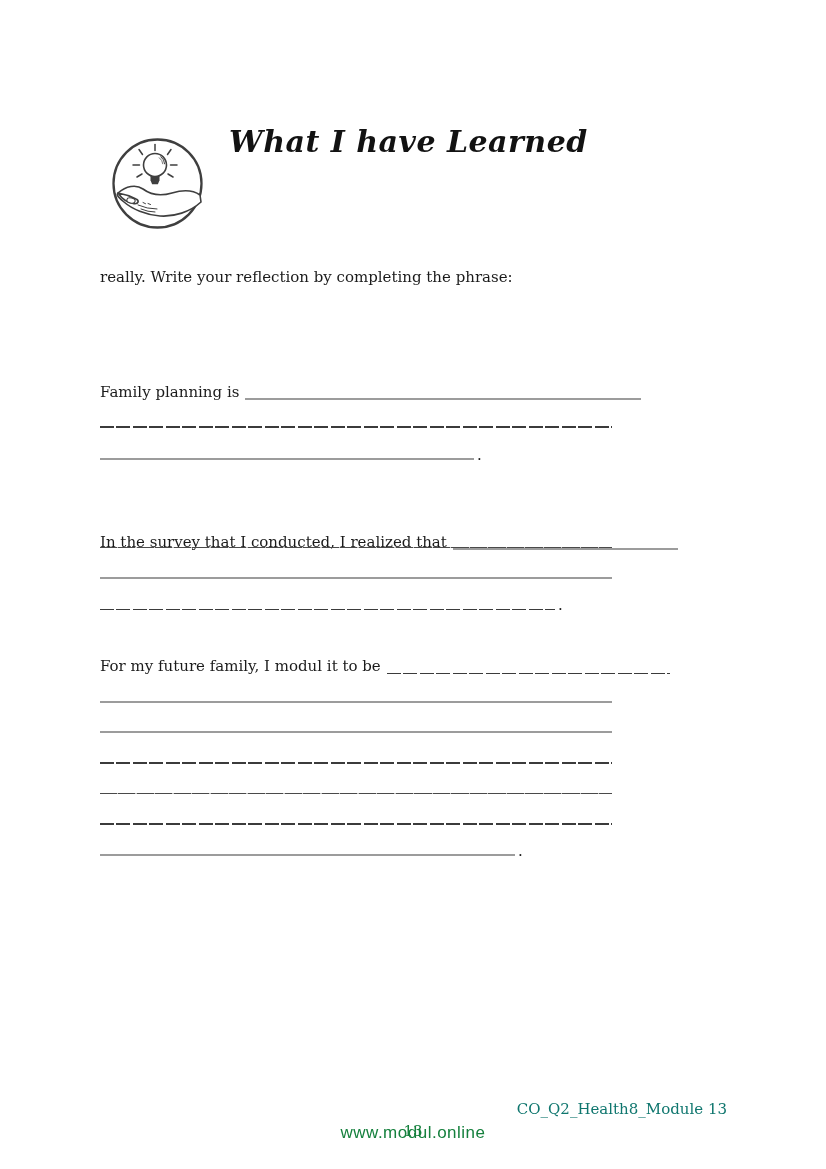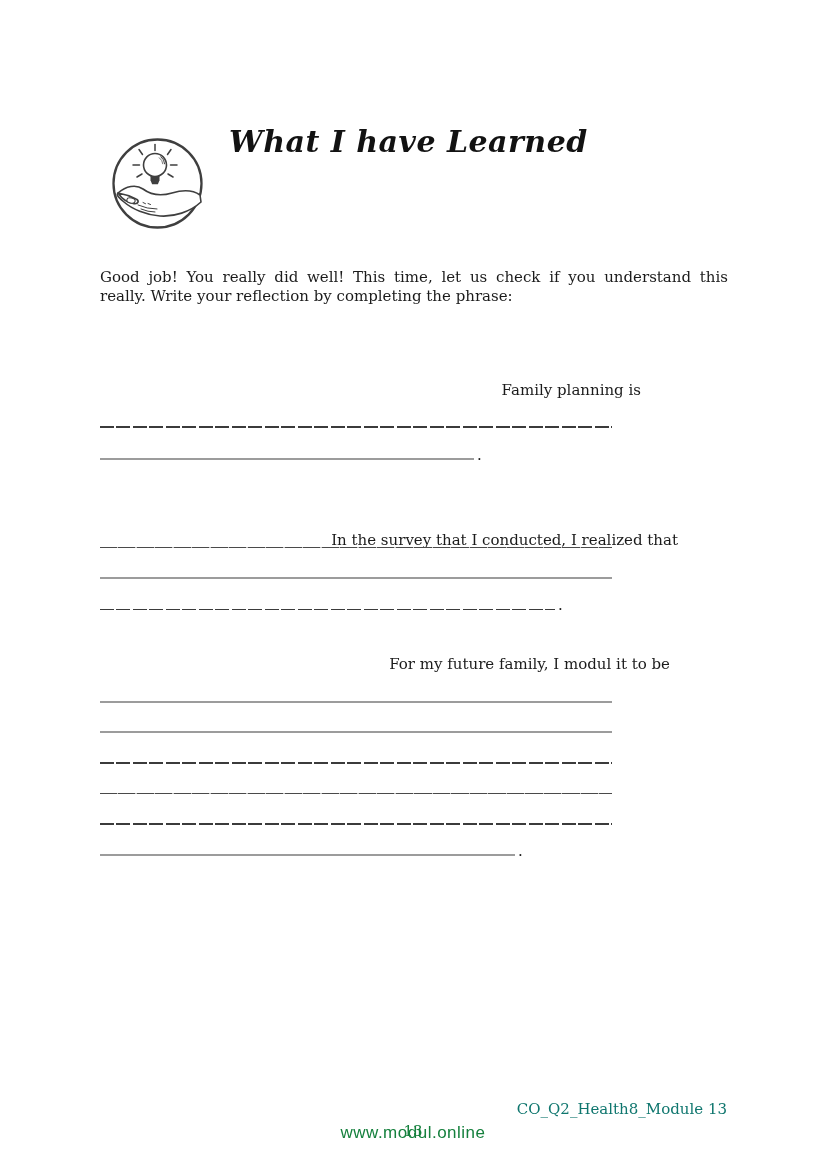--- a/index.html
+++ b/index.html
@@ -24,21 +24,21 @@
   }
 
   
   .intro { position: absolute; left: 100px; top: 268px; width: 628px; font-size: 15px; line-height: 19px; }
   .intro .j { text-align: justify; text-align-last: justify; }
 
   
   .prompt-row {
     position: absolute; left: 100px; height: 20px;
     display: flex; align-items: flex-end;
-    font-size: 15px; line-height: 18px; white-space: nowrap; flex-direction: column;
+    font-size: 15px; line-height: 18px; white-space: nowrap;
   }
   .prompt-row .fill { flex: 1; margin: 0 0 1px 6px; }
 
   
   .bline { position: absolute; left: 100px; }
   .ln-gray  { height: 2px;   background: #9c9c9c; }
   .ln-dash  { height: 1.5px; background: repeating-linear-gradient(to right, #3b3b3b 0 14px, rgba(59,59,59,0) 14px 16.5px); }
   .ln-tick  { height: 1.2px; background: repeating-linear-gradient(to right, #4a4a4a 0 17px, #c2c2c2 17px 18.5px); }
 
   
@@ -92,21 +92,20 @@
         <path d="M31 73 q7 3 14 3"></path>
         <path d="M33 66.5 l2.5 1.2"></path>
         <path d="M38 67.5 l2.5 1"></path>
       </g>
     </svg>
   </div>
 
   <div class="page-title">What I have Learned</div>
 
   <div class="intro">
-    <div class="j">Good job! You really did well! This time, let us check if you understand this</div>
     <div>really. Write your reflection by completing the phrase:</div>
   </div>
 
   <div class="prompt-row" style="top:381px; width:541px;">
     <span>Family planning is</span>
     <span class="fill ln-gray"></span>
   </div>
   <div class="bline ln-dash" style="top:426px; width:512px;"></div>
   <div class="line-end-row" style="top:444px;">
     <span class="seg ln-gray" style="width:374px;"></span>

